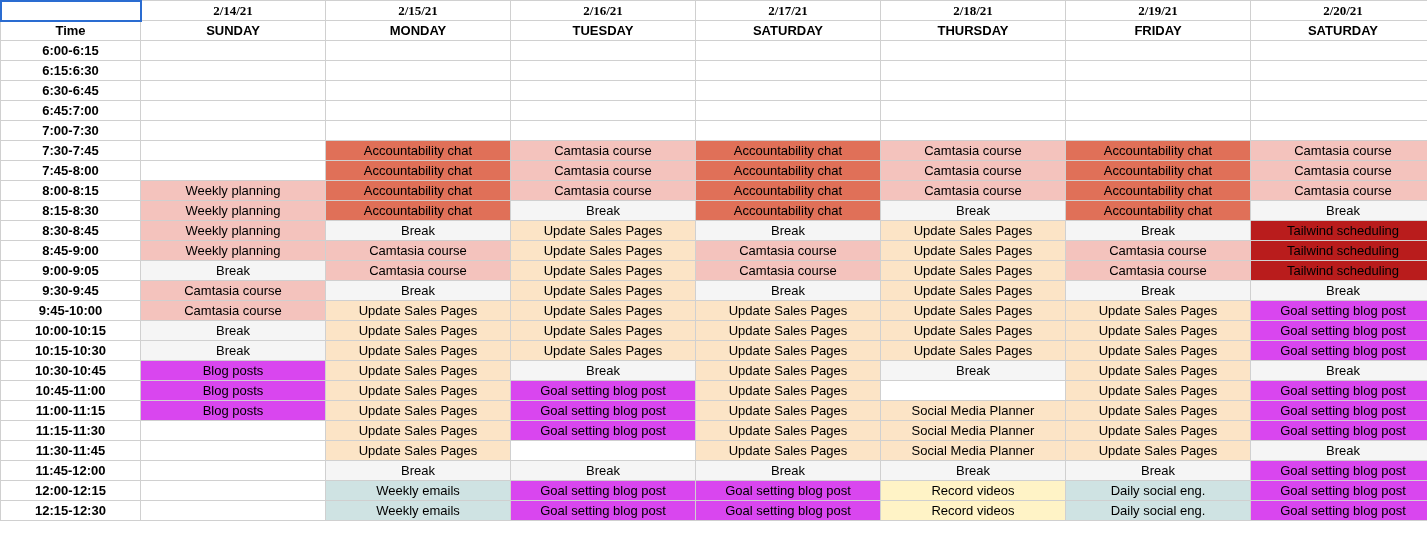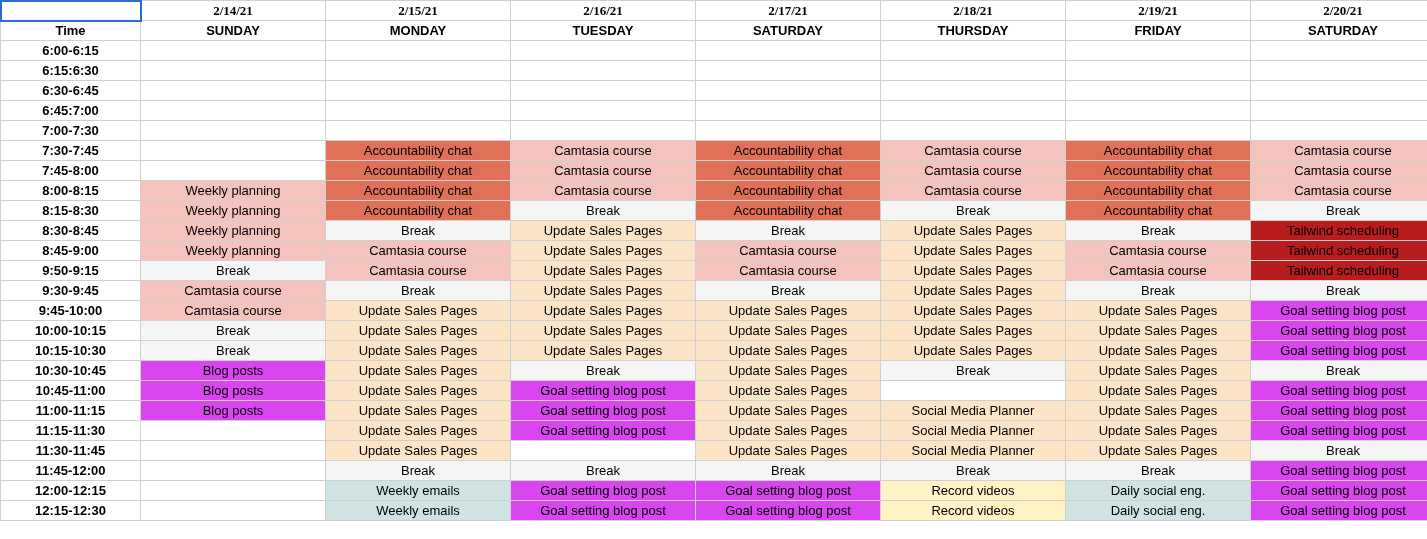--- a/index.html
+++ b/index.html
@@ -178,21 +178,21 @@
         <td class="timecol">8:45-9:00</td>
         <td class="c-pink">Weekly planning</td>
         <td class="c-pink">Camtasia course</td>
         <td class="c-peach">Update Sales Pages</td>
         <td class="c-pink">Camtasia course</td>
         <td class="c-peach">Update Sales Pages</td>
         <td class="c-pink">Camtasia course</td>
         <td class="c-green">Tailwind scheduling</td>
       </tr>
       <tr>
-        <td class="timecol">9:50-9:15</td>
+        <td class="timecol">9:00-9:05</td>
         <td class="c-grey">Break</td>
         <td class="c-pink">Camtasia course</td>
         <td class="c-peach">Update Sales Pages</td>
         <td class="c-pink">Camtasia course</td>
         <td class="c-peach">Update Sales Pages</td>
         <td class="c-pink">Camtasia course</td>
         <td class="c-green">Tailwind scheduling</td>
       </tr>
       <tr>
         <td class="timecol">9:30-9:45</td>

